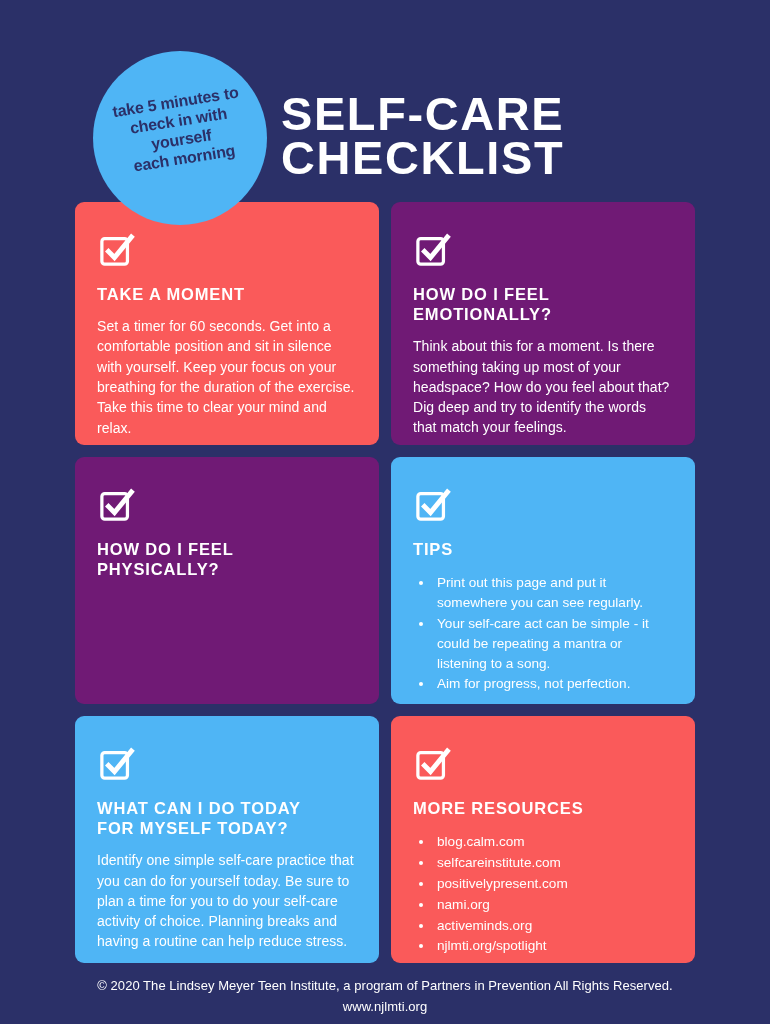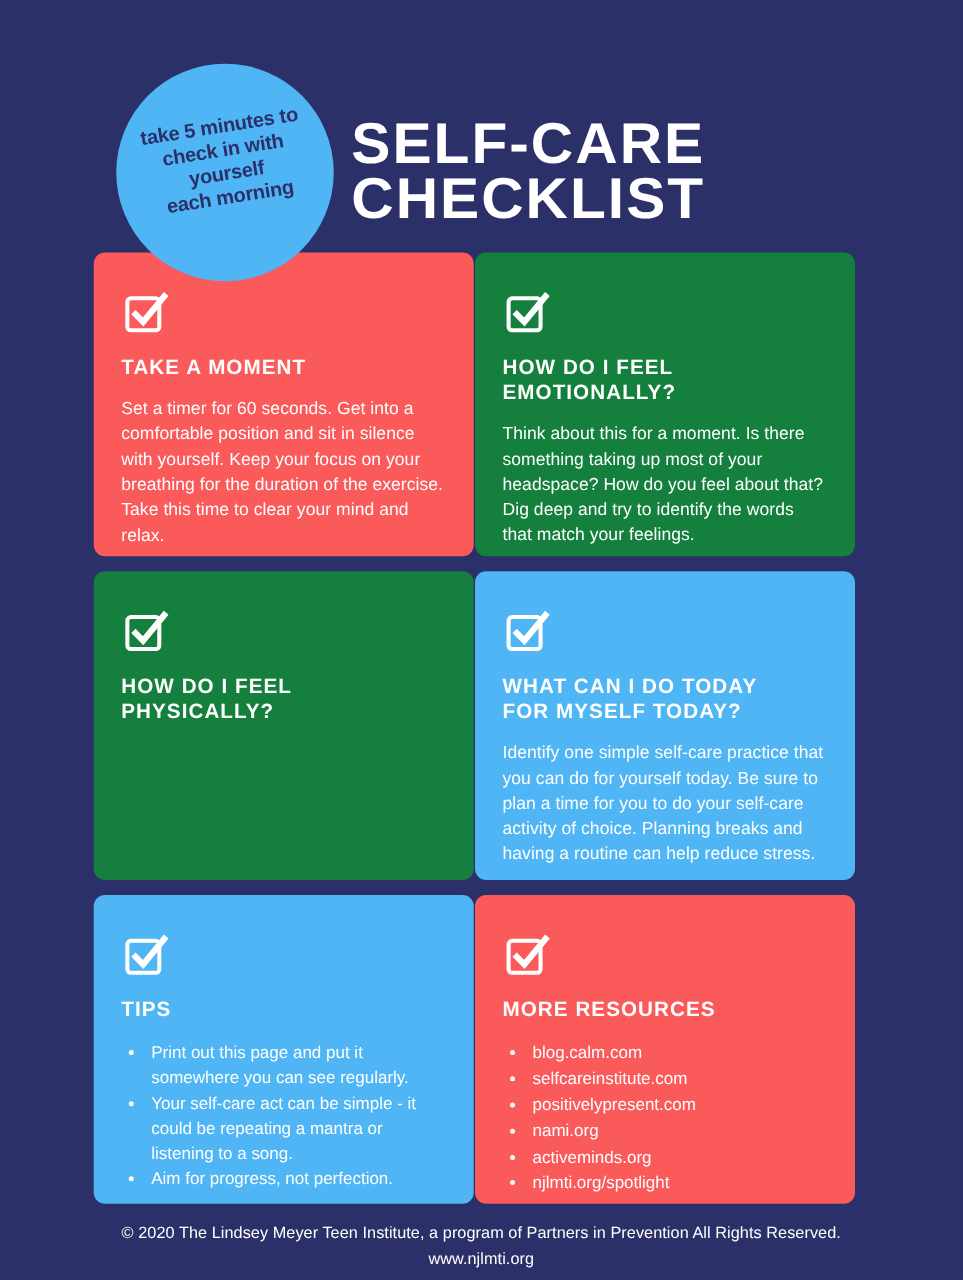--- a/index.html
+++ b/index.html
@@ -82,38 +82,38 @@
   }
 
   
   .grid {
     position: absolute;
     left: 75px;
     top: 202px;
     width: 620px;
     display: flex;
     flex-wrap: wrap;
-    gap: 12px 1px;
+    gap: 12px 12px;
   }
 
   .card {
     width: 304px;
     box-sizing: border-box;
     border-radius: 9px;
     padding: 20px 22px 20px 22px;
     color: #ffffff;
     position: relative;
   }
 
   .card.row1 { height: 243px; }
   .card.row2 { height: 247px; }
   .card.row3 { height: 247px; }
 
   .card.coral { background: #fa5a5a; }
-  .card.pink  { background: #15803d; }
+  .card.pink  { background: #701a75; }
   .card.blue  { background: #4fb5f5; }
 
   .check-icon {
     display: block;
     width: 36px;
     height: 36px;
     margin: 10px 0 16px 2px;
   }
 
   .card-title {
@@ -210,41 +210,41 @@
 EMOTIONALLY?</div>
         <p class="card-body">Think about this for a moment. Is there something taking up most of your headspace? How do you feel about that? Dig deep and try to identify the words that match your feelings.</p>
       </div>
       <div class="card pink row2">
         <svg class="check-icon" viewBox="0 0 40 40">
           <rect x="3.2" y="7.4" width="28.4" height="28.4" rx="3.2" fill="none" stroke="#ffffff" stroke-width="3.6"></rect>
           <path d="M10.5 21.6 L17.2 28.4 L36.0 5.6" fill="none" stroke="#ffffff" stroke-width="5.4" stroke-linecap="square" stroke-linejoin="miter"></path>
         </svg>
         <div class="card-title">HOW DO I FEEL
 PHYSICALLY?</div>
-      </div>
-      <div class="card blue row2">
-        <svg class="check-icon" viewBox="0 0 40 40">
-          <rect x="3.2" y="7.4" width="28.4" height="28.4" rx="3.2" fill="none" stroke="#ffffff" stroke-width="3.6"></rect>
-          <path d="M10.5 21.6 L17.2 28.4 L36.0 5.6" fill="none" stroke="#ffffff" stroke-width="5.4" stroke-linecap="square" stroke-linejoin="miter"></path>
-        </svg>
-        <div class="card-title">WHAT CAN I DO TODAY
-FOR MYSELF TODAY?</div>
-        <p class="card-body">Identify one simple self-care practice that you can do for yourself today. Be sure to plan a time for you to do your self-care activity of choice. Planning breaks and having a routine can help reduce stress.</p>
       </div>
       <div class="card blue row3">
         <svg class="check-icon" viewBox="0 0 40 40">
           <rect x="3.2" y="7.4" width="28.4" height="28.4" rx="3.2" fill="none" stroke="#ffffff" stroke-width="3.6"></rect>
           <path d="M10.5 21.6 L17.2 28.4 L36.0 5.6" fill="none" stroke="#ffffff" stroke-width="5.4" stroke-linecap="square" stroke-linejoin="miter"></path>
         </svg>
         <div class="card-title">TIPS</div>
         <ul class="card-list">
           <li>Print out this page and put it somewhere you can see regularly.</li>
           <li>Your self-care act can be simple - it could be repeating a mantra or listening to a song.</li>
           <li>Aim for progress, not perfection.</li>
         </ul>
+      </div>
+      <div class="card blue row2">
+        <svg class="check-icon" viewBox="0 0 40 40">
+          <rect x="3.2" y="7.4" width="28.4" height="28.4" rx="3.2" fill="none" stroke="#ffffff" stroke-width="3.6"></rect>
+          <path d="M10.5 21.6 L17.2 28.4 L36.0 5.6" fill="none" stroke="#ffffff" stroke-width="5.4" stroke-linecap="square" stroke-linejoin="miter"></path>
+        </svg>
+        <div class="card-title">WHAT CAN I DO TODAY
+FOR MYSELF TODAY?</div>
+        <p class="card-body">Identify one simple self-care practice that you can do for yourself today. Be sure to plan a time for you to do your self-care activity of choice. Planning breaks and having a routine can help reduce stress.</p>
       </div>
       <div class="card coral row3">
         <svg class="check-icon" viewBox="0 0 40 40">
           <rect x="3.2" y="7.4" width="28.4" height="28.4" rx="3.2" fill="none" stroke="#ffffff" stroke-width="3.6"></rect>
           <path d="M10.5 21.6 L17.2 28.4 L36.0 5.6" fill="none" stroke="#ffffff" stroke-width="5.4" stroke-linecap="square" stroke-linejoin="miter"></path>
         </svg>
         <div class="card-title">MORE RESOURCES</div>
         <ul class="card-list">
           <li>blog.calm.com</li>
           <li>selfcareinstitute.com</li>

